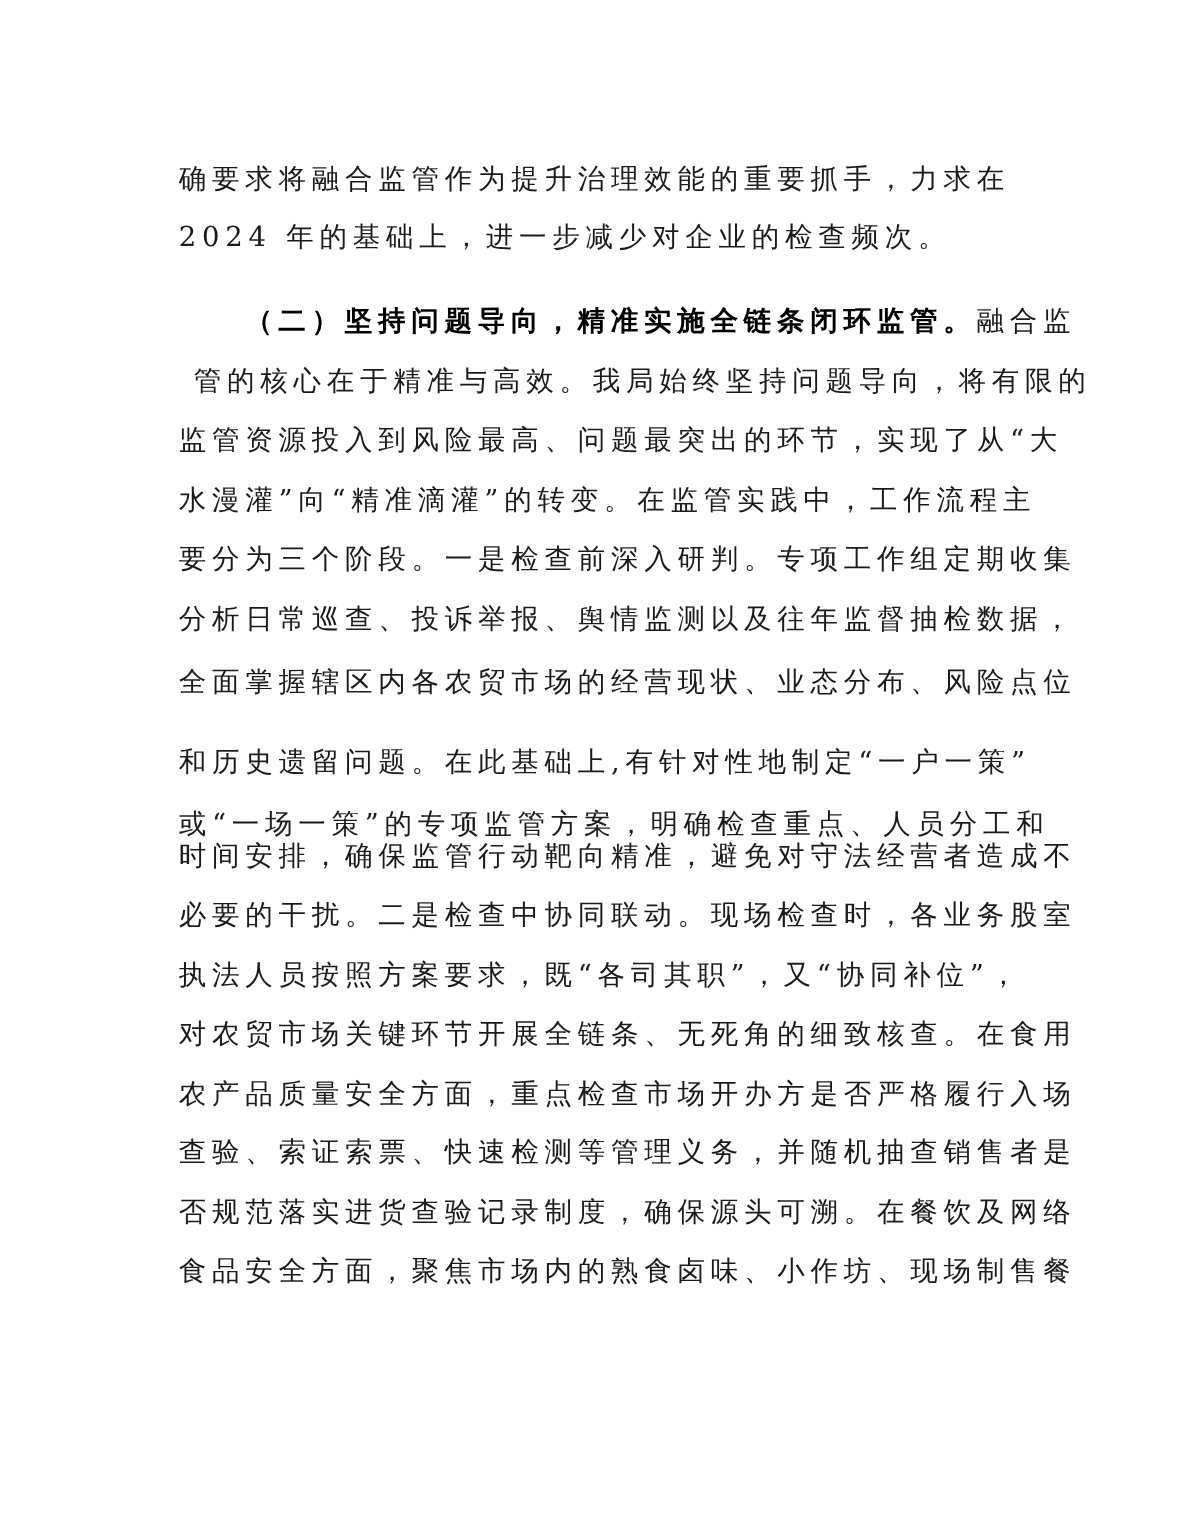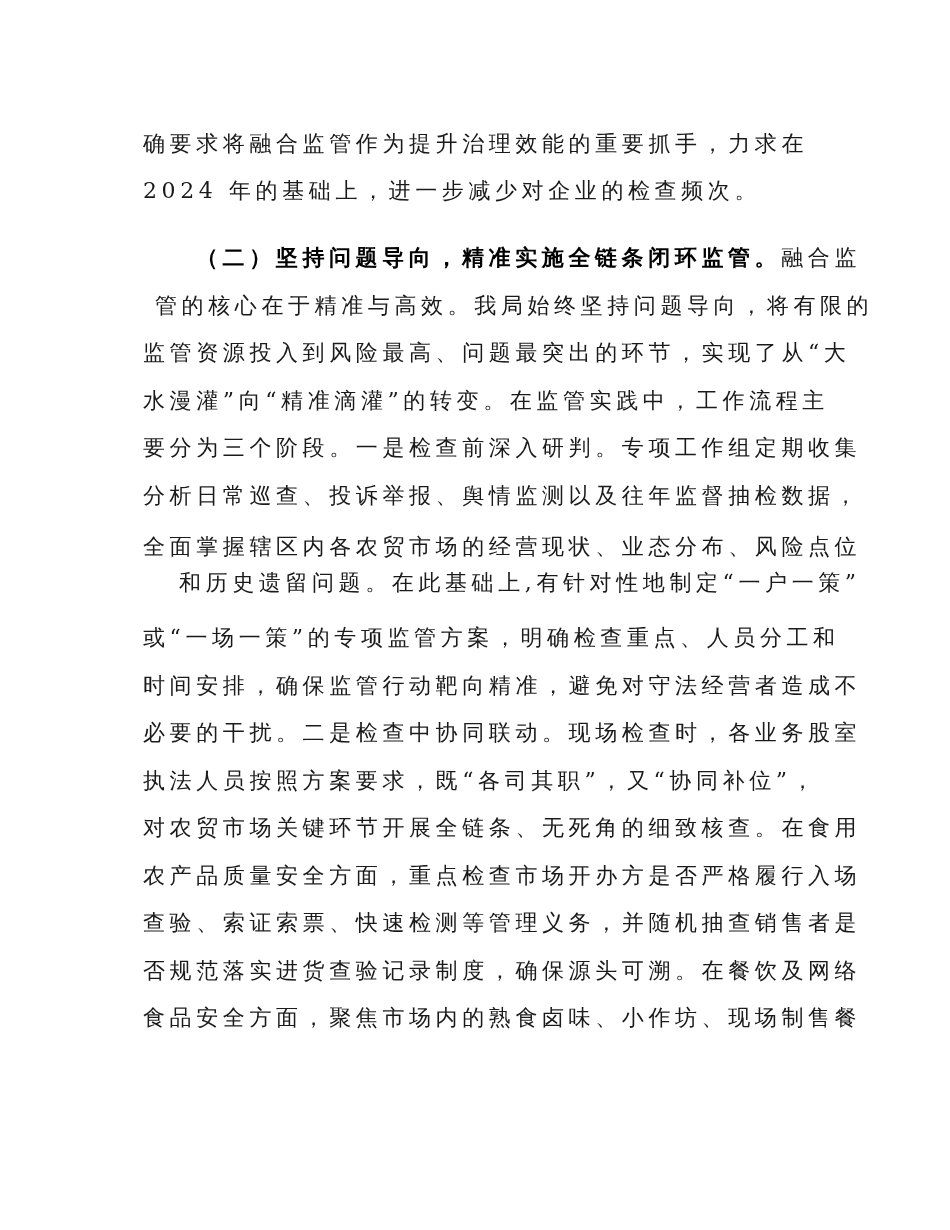--- a/index.html
+++ b/index.html
@@ -54,22 +54,22 @@
   <div class="line indent" style="top:243px;">
     <span class="bold">（二）坚持问题导向，精准实施全链条闭环监管。</span><span>融合监</span>
   </div>
 
   <div class="line" style="top:291px;margin-left:12px;">管的核心在于精准与高效。我局始终坚持问题导向，将有限的</div>
   <div class="line" style="top:338px;">监管资源投入到风险最高、问题最突出的环节，实现了从“大</div>
   <div class="line" style="top:386px;">水漫灌”向“精准滴灌”的转变。在监管实践中，工作流程主</div>
   <div class="line" style="top:433px;">要分为三个阶段。一是检查前深入研判。专项工作组定期收集</div>
   <div class="line" style="top:481px;">分析日常巡查、投诉举报、舆情监测以及往年监督抽检数据，</div>
   <div class="line" style="top:532px;">全面掌握辖区内各农贸市场的经营现状、业态分布、风险点位</div>
-  <div class="line" style="top:568px;margin-left:36px;">和历史遗留问题。在此基础上,有针对性地制定“一户一策”</div>
-  <div class="line" style="top:623px;text-align:right;">或“一场一策”的专项监管方案，明确检查重点、人员分工和</div>
+  <div class="line" style="top:596px;">和历史遗留问题。在此基础上,有针对性地制定“一户一策”</div>
+  <div class="line" style="top:645px;text-align:right;">或“一场一策”的专项监管方案，明确检查重点、人员分工和</div>
   <div class="line" style="top:671px;">时间安排，确保监管行动靶向精准，避免对守法经营者造成不</div>
   <div class="line" style="top:718px;">必要的干扰。二是检查中协同联动。现场检查时，各业务股室</div>
   <div class="line" style="top:766px;">执法人员按照方案要求，既“各司其职”，又“协同补位”，</div>
   <div class="line" style="top:813px;">对农贸市场关键环节开展全链条、无死角的细致核查。在食用</div>
   <div class="line" style="top:861px;">农产品质量安全方面，重点检查市场开办方是否严格履行入场</div>
   <div class="line" style="top:908px;">查验、索证索票、快速检测等管理义务，并随机抽查销售者是</div>
   <div class="line" style="top:956px;">否规范落实进货查验记录制度，确保源头可溯。在餐饮及网络</div>
   <div class="line" style="top:1003px;">食品安全方面，聚焦市场内的熟食卤味、小作坊、现场制售餐</div>
   <div class="line" style="top:1051px;"></div>
 

